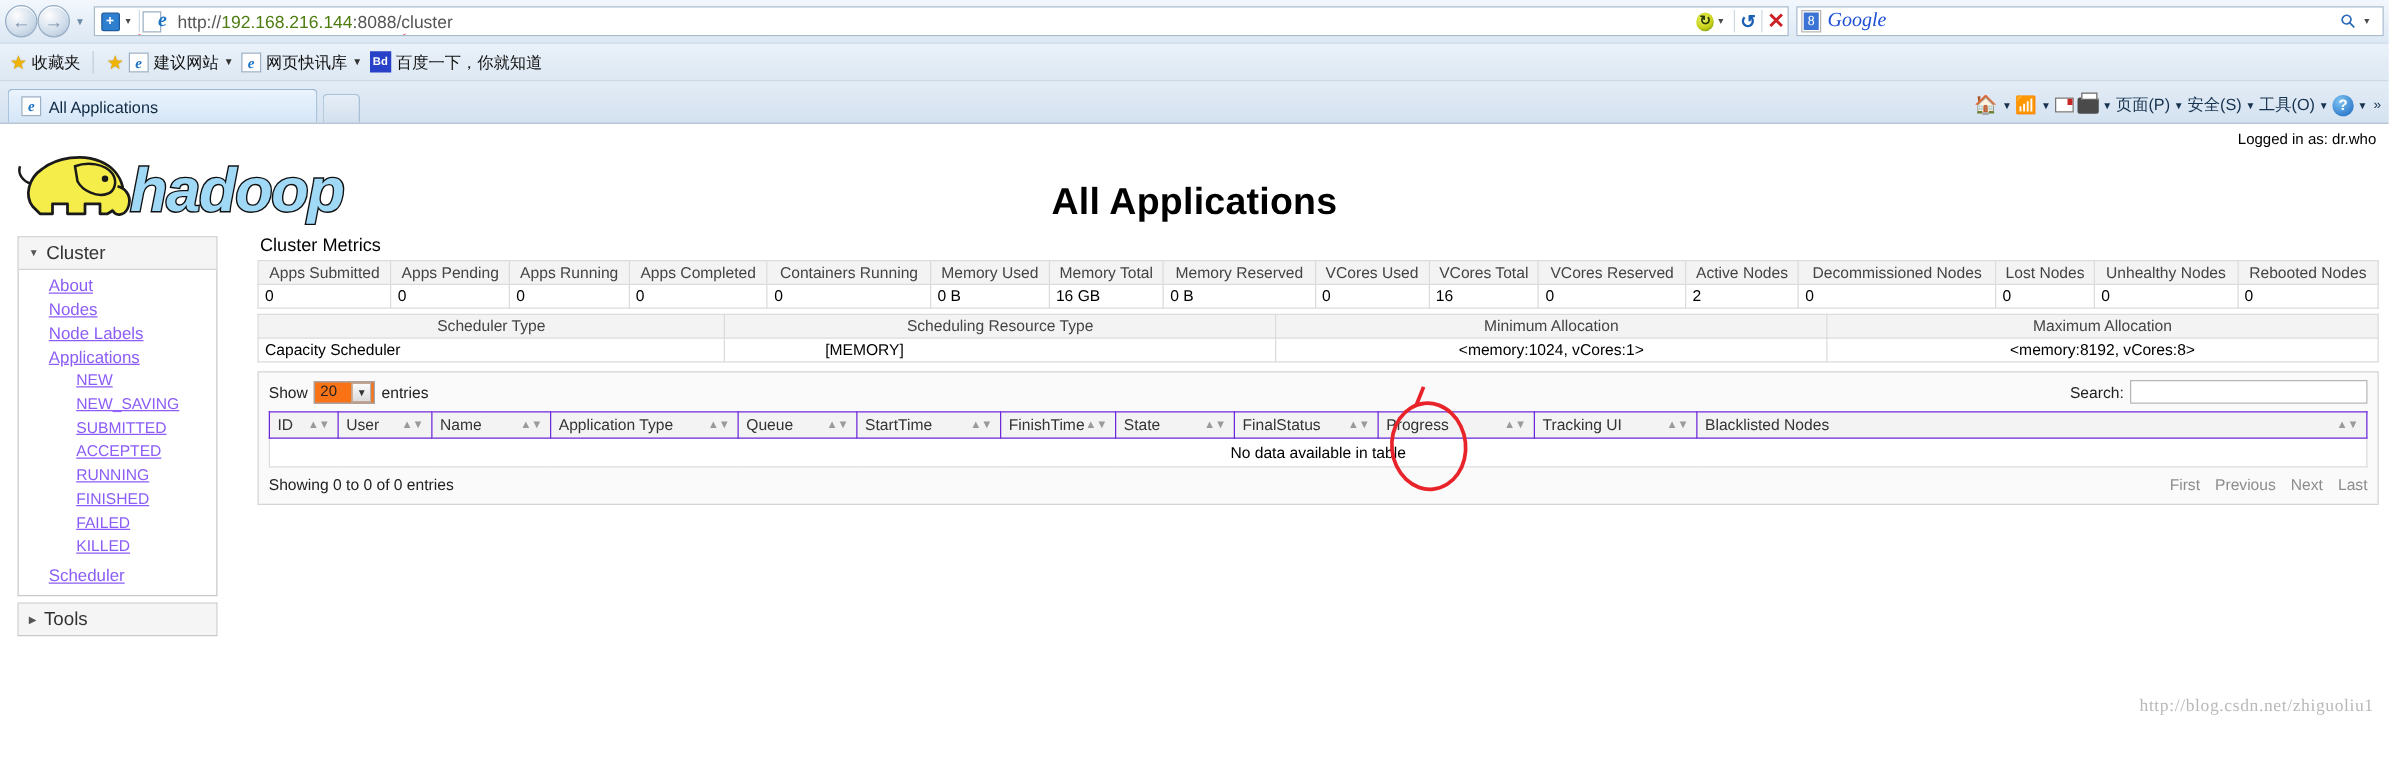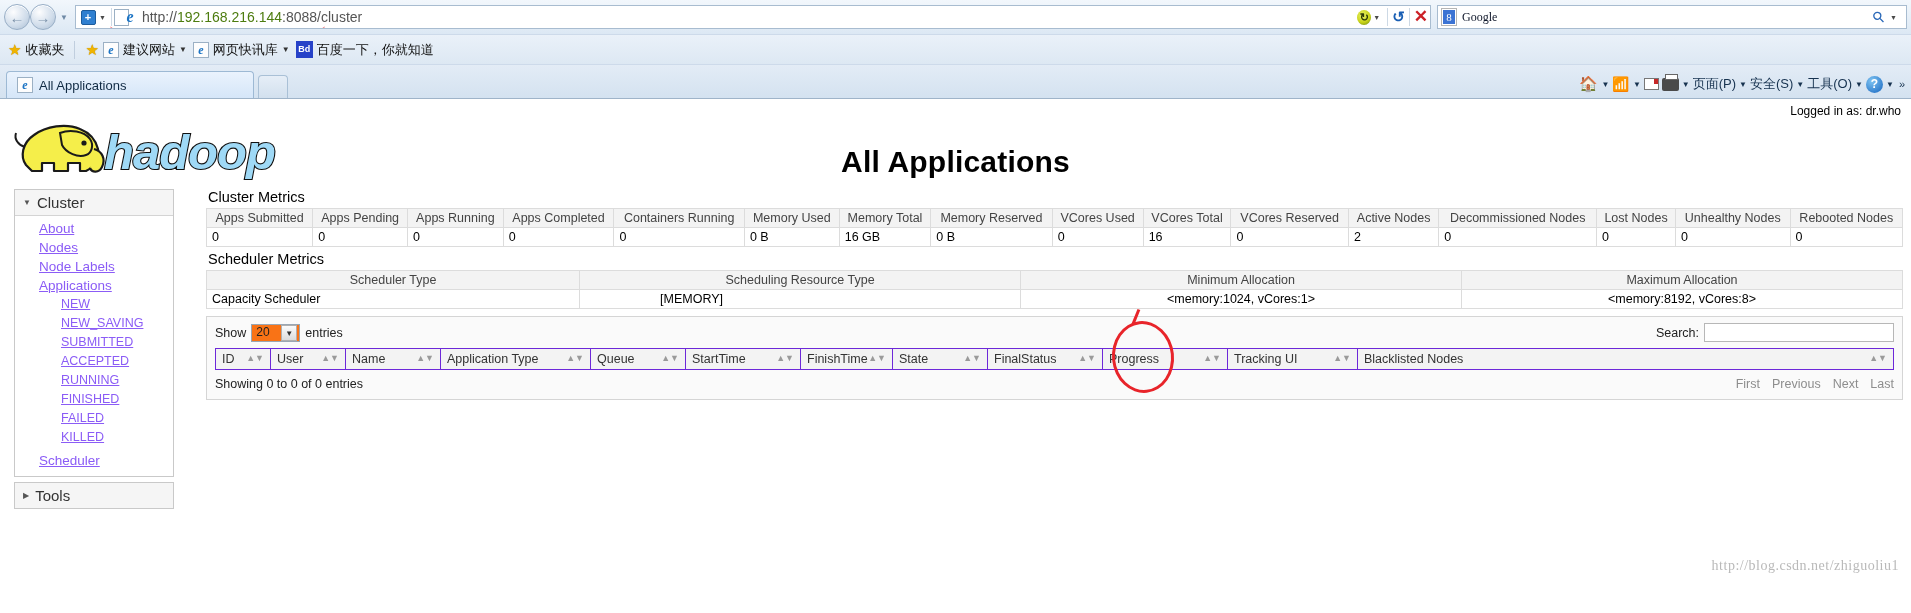--- a/index.html
+++ b/index.html
@@ -82,22 +82,22 @@
   .g-ico {
     width:16px;height:18px;background:#fff;border:1px solid #b5b5b5;margin:0 5px 0 3px;
     display:flex;align-items:center;justify-content:center;
   }
   .g-ico i {
     display:block;width:12px;height:14px;background:#3b73d4;color:#fff;
     font-family:"Liberation Serif",serif;font-size:11px;font-style:normal;
     text-align:center;line-height:14px;
   }
   .search-ph {
-    font-family:"Liberation Serif", serif; 
-    font-size:12px; color:#0f172a;
+    font-family:"Liberation Serif", serif; font-style:italic;
+    font-size:16px; color:#1d4ed8;
   }
   .search-right { margin-left:auto; display:flex; align-items:center; gap:6px; padding-right:6px; }
   .mag { color:#2a68b8; font-size:15px; transform:rotate(-45deg); }
 
   
   .fav-row {
     height:30px; display:flex; align-items:center; gap:6px; padding:0 8px;
     background:linear-gradient(#eaf1f9,#dde8f3);
     border-top:1px solid #cddaea;
   }
@@ -470,21 +470,20 @@
         <td>0</td>
         <td>2</td>
         <td>0</td>
         <td>0</td>
         <td>0</td>
         <td>0</td>
       </tr>
     </tbody>
       </table>
 
-    <div class="sec-title">Scheduler Metrics</div>
 
     <table class="tbl sched-tbl">
       <tbody>
           <tr>
         <th style="width:22%">Scheduler Type</th>
         <th style="width:26%">Scheduling Resource Type</th>
         <th style="width:26%">Minimum Allocation</th>
         <th style="width:26%">Maximum Allocation</th>
       </tr>
       <tr>
@@ -519,20 +518,23 @@
           <th style="width:150px"><span>Application Type</span><span class="sort">▲▼</span></th>
           <th style="width:95px"><span>Queue</span><span class="sort">▲▼</span></th>
           <th style="width:115px"><span>StartTime</span><span class="sort">▲▼</span></th>
           <th style="width:92px"><span>FinishTime</span><span class="sort">▲▼</span></th>
           <th style="width:95px"><span>State</span><span class="sort">▲▼</span></th>
           <th style="width:115px"><span>FinalStatus</span><span class="sort">▲▼</span></th>
           <th style="width:125px"><span>Progress</span><span class="sort">▲▼</span></th>
           <th style="width:130px"><span>Tracking UI</span><span class="sort">▲▼</span></th>
           <th><span>Blacklisted Nodes</span><span class="sort">▲▼</span></th>
         </tr>
+        <tr>
+          <td class="empty" colspan="12">No data available in table</td>
+        </tr>
       </tbody>
         </table>
 
       <div class="dt-bottom">
         <span>Showing 0 to 0 of 0 entries</span>
         <span class="pager">
           <span class="cur">First</span>
           <span class="cur">Previous</span>
           <span class="cur">Next</span>
           <span class="cur">Last</span>

